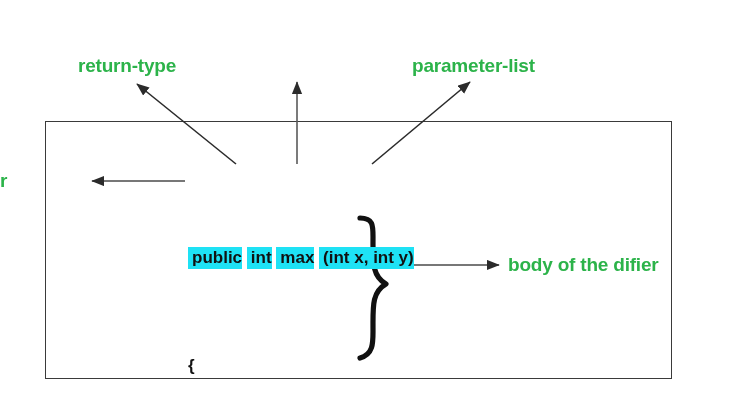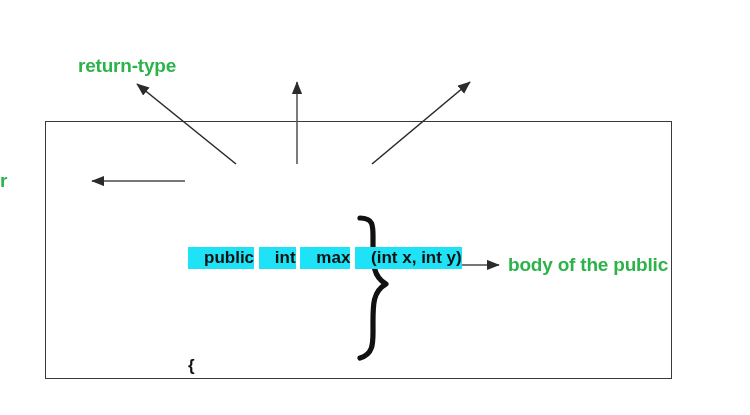--- a/index.html
+++ b/index.html
@@ -63,21 +63,21 @@
     font-family: "Liberation Sans", sans-serif;
     font-weight: bold;
     font-size: 17px;
     color: #111111;
     line-height: 27px;
     white-space: pre;
   }
   .code-line { height: 27px; white-space: pre; }
   .hl {
     background: #1ee2f5;
-    padding: 1px 0px 2px 16px;
+    padding: 1px 0px 2px 4px;
   }
   .sig-gap { background: transparent; }
 
   
   .ind0 { padding-left: 0px; }
 
   
   #body-brace {
     position: absolute;
     left: 352px;
@@ -89,24 +89,25 @@
 </head>
 <body>
 
 <div id="canvas">
 
   <div id="method-box"></div>
 
   <div class="anno" id="anno-return-type">return-type</div>
 
 
+  <div class="anno" id="anno-parameter-list">parameter-list</div>
 
   <div class="anno" id="anno-modifier">difier</div>
 
-  <div class="anno" id="anno-body">body of the public</div>
+  <div class="anno" id="anno-body">body of the difier</div>
 
   <svg id="arrows" viewBox="0 0 750 415" width="750" height="415">
     <defs>
       <marker id="ah" markerWidth="9" markerHeight="9" refX="7.5" refY="3.2" orient="auto" markerUnits="strokeWidth">
         <path d="M0,0 L8,3.2 L0,6.4 z" fill="#2b2b2b"></path>
       </marker>
     </defs>
 
     <line x1="236" y1="140" x2="137" y2="60" stroke="#2b2b2b" stroke-width="1.6" marker-end="url(#ah)"></line>
 

